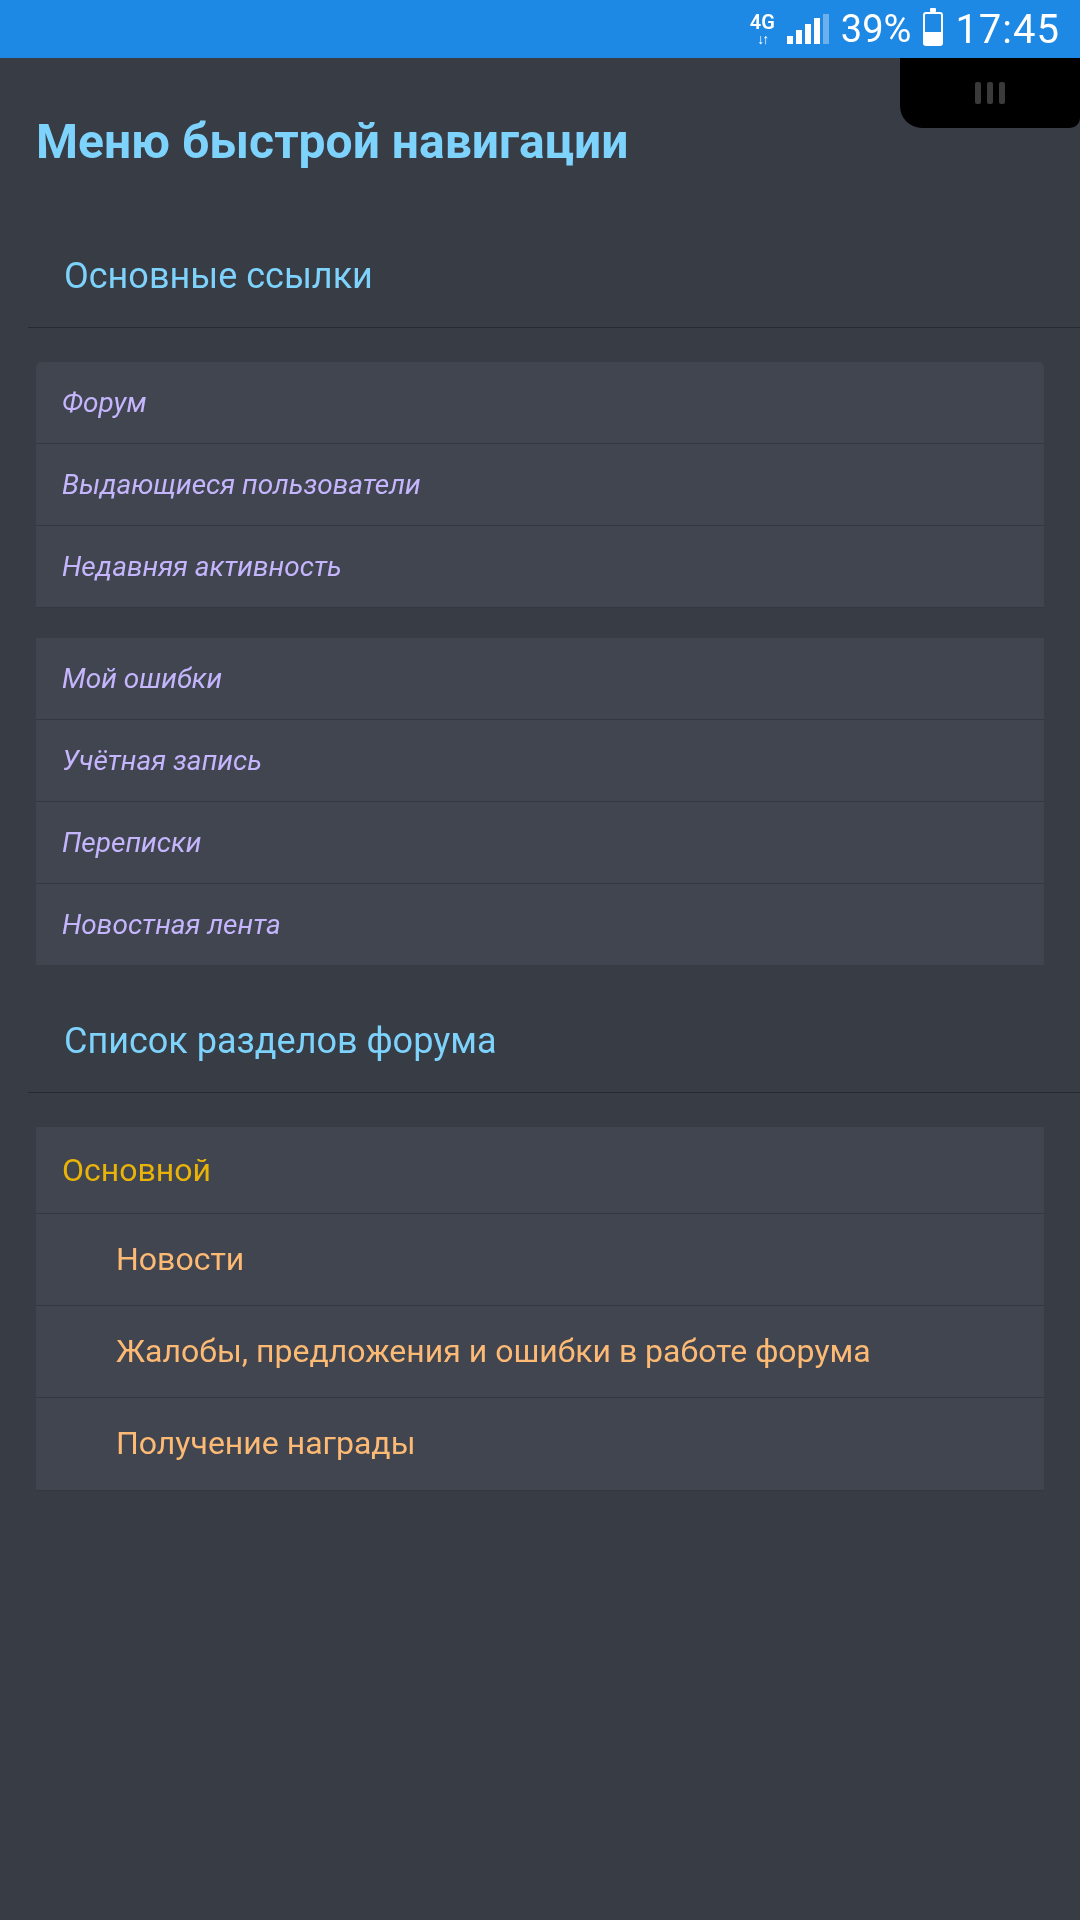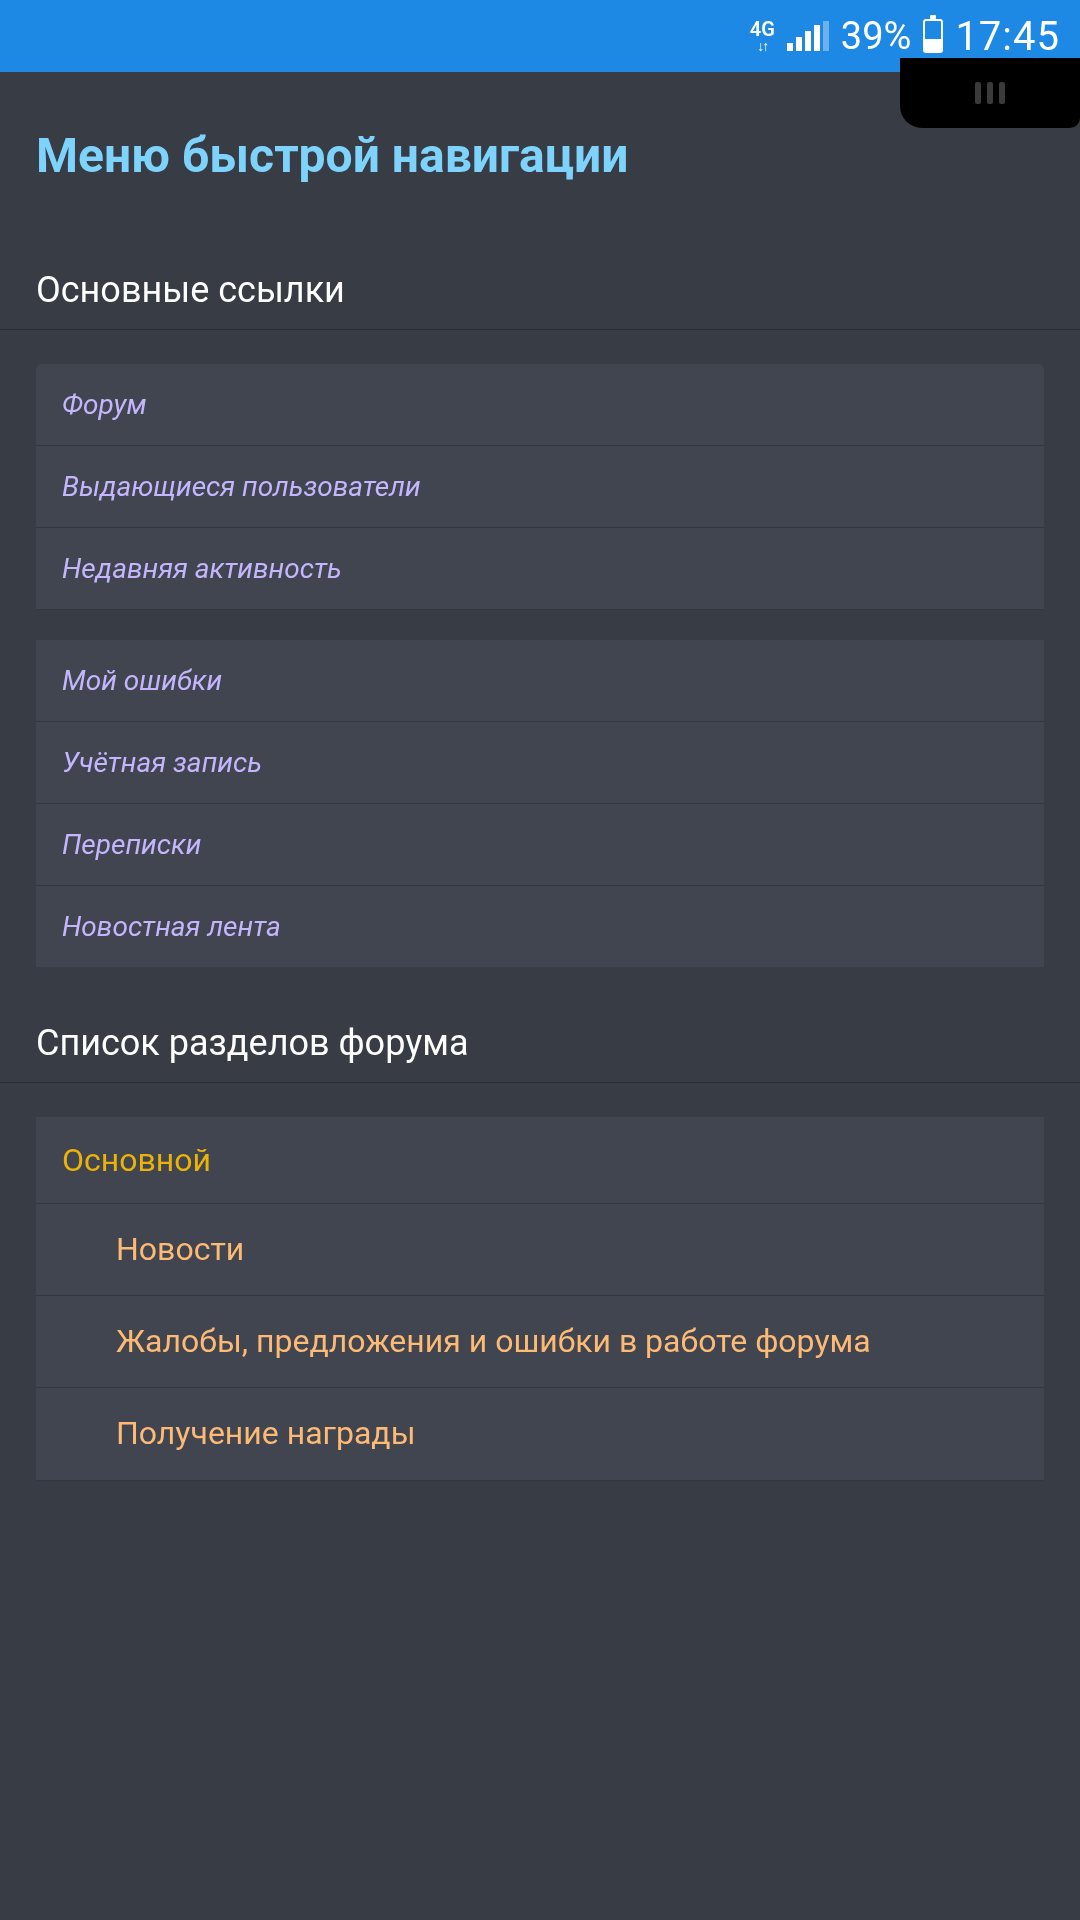--- a/index.html
+++ b/index.html
@@ -6,21 +6,21 @@
   body {
     width: 1080px;
     height: 1920px;
     background: #383c45;
     font-family: -apple-system, Roboto, "Segoe UI", sans-serif;
     color: #e8eaed;
     overflow: hidden;
     position: relative;
   }
   .status-bar {
-    height: 72px;
+    height: 58px;
     background: #1e88e5;
     display: flex;
     align-items: center;
     justify-content: flex-end;
     padding: 0 20px;
     gap: 12px;
     color: #fff;
     font-size: 36px;
   }
   .status-4g {
@@ -95,23 +95,24 @@
     padding-top: 0;
   }
   .page-title {
     font-size: 48px;
     font-weight: 700;
     color: #7dd3fc;
     padding: 55px 36px 30px;
   }
   .section-header {
     font-size: 36px;
-    color: #ffffff;
-    padding: 55px 36px 18px;
+    color: #7dd3fc;
+    padding: 55px 36px 30px;
     border-bottom: 1px solid #262a31;
+    margin-left: 28px;
   }
   .section-header.no-top { padding-top: 55px; }
   .list-group {
     margin: 34px 36px 0;
   }
   .list-item {
     background: #414550;
     color: #c4b5fd;
     font-size: 28px;
     padding: 24px 26px;

